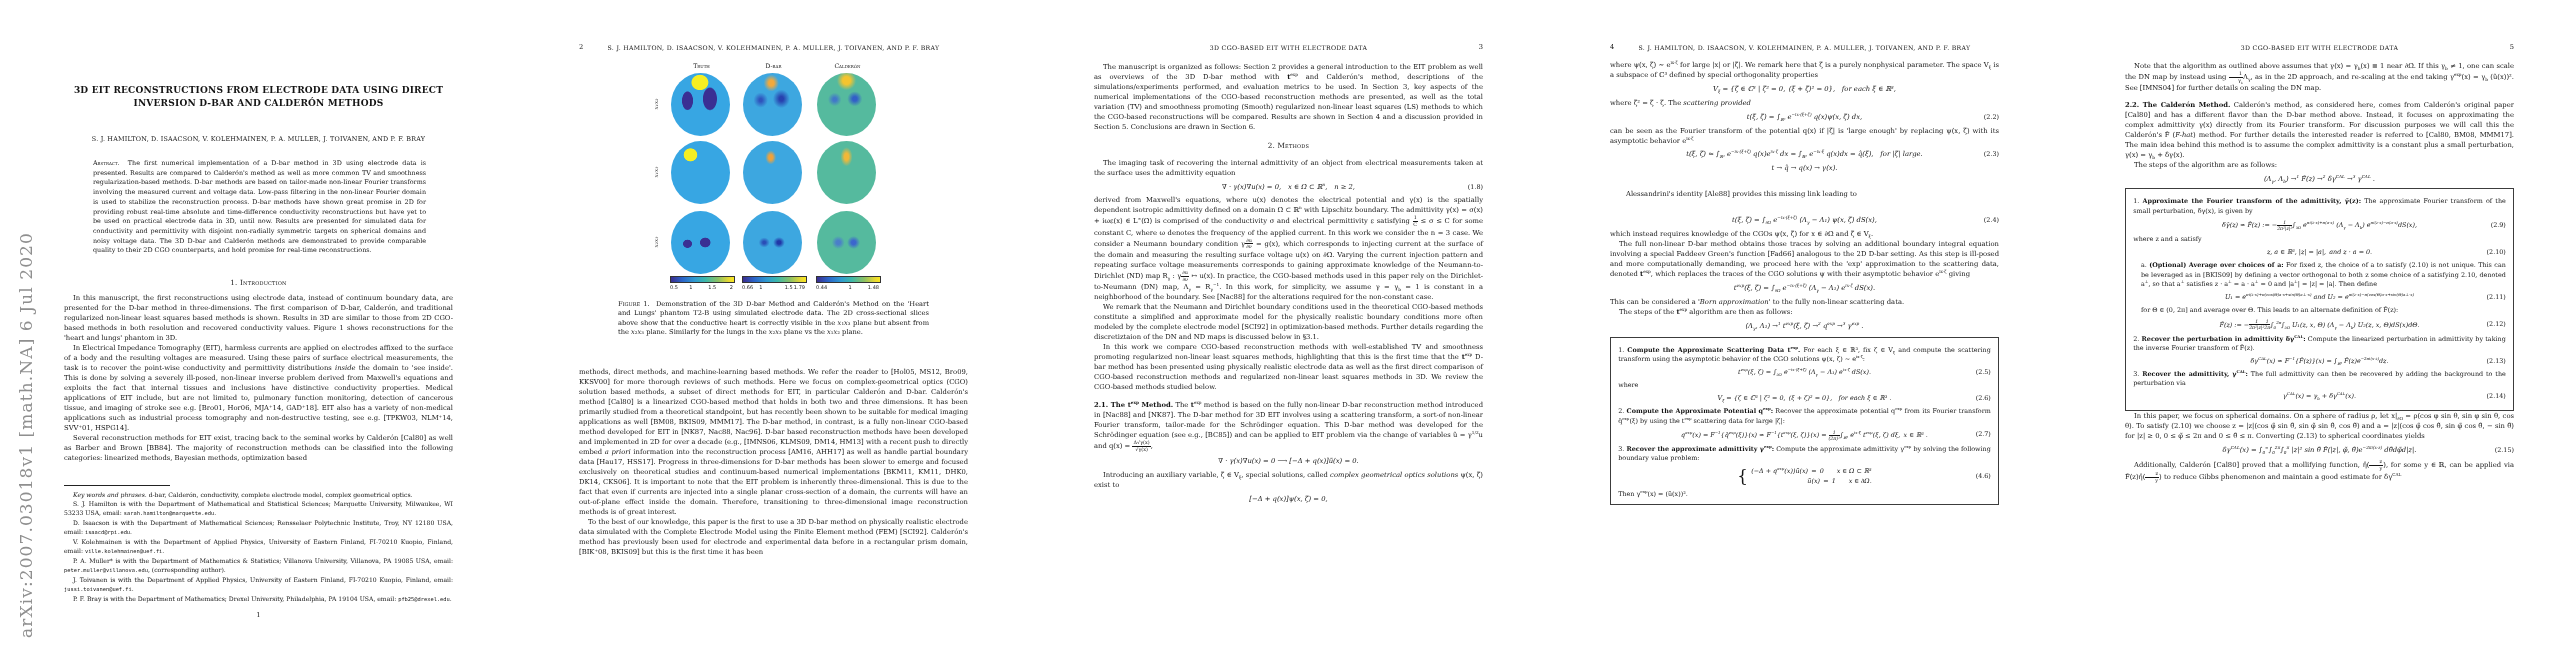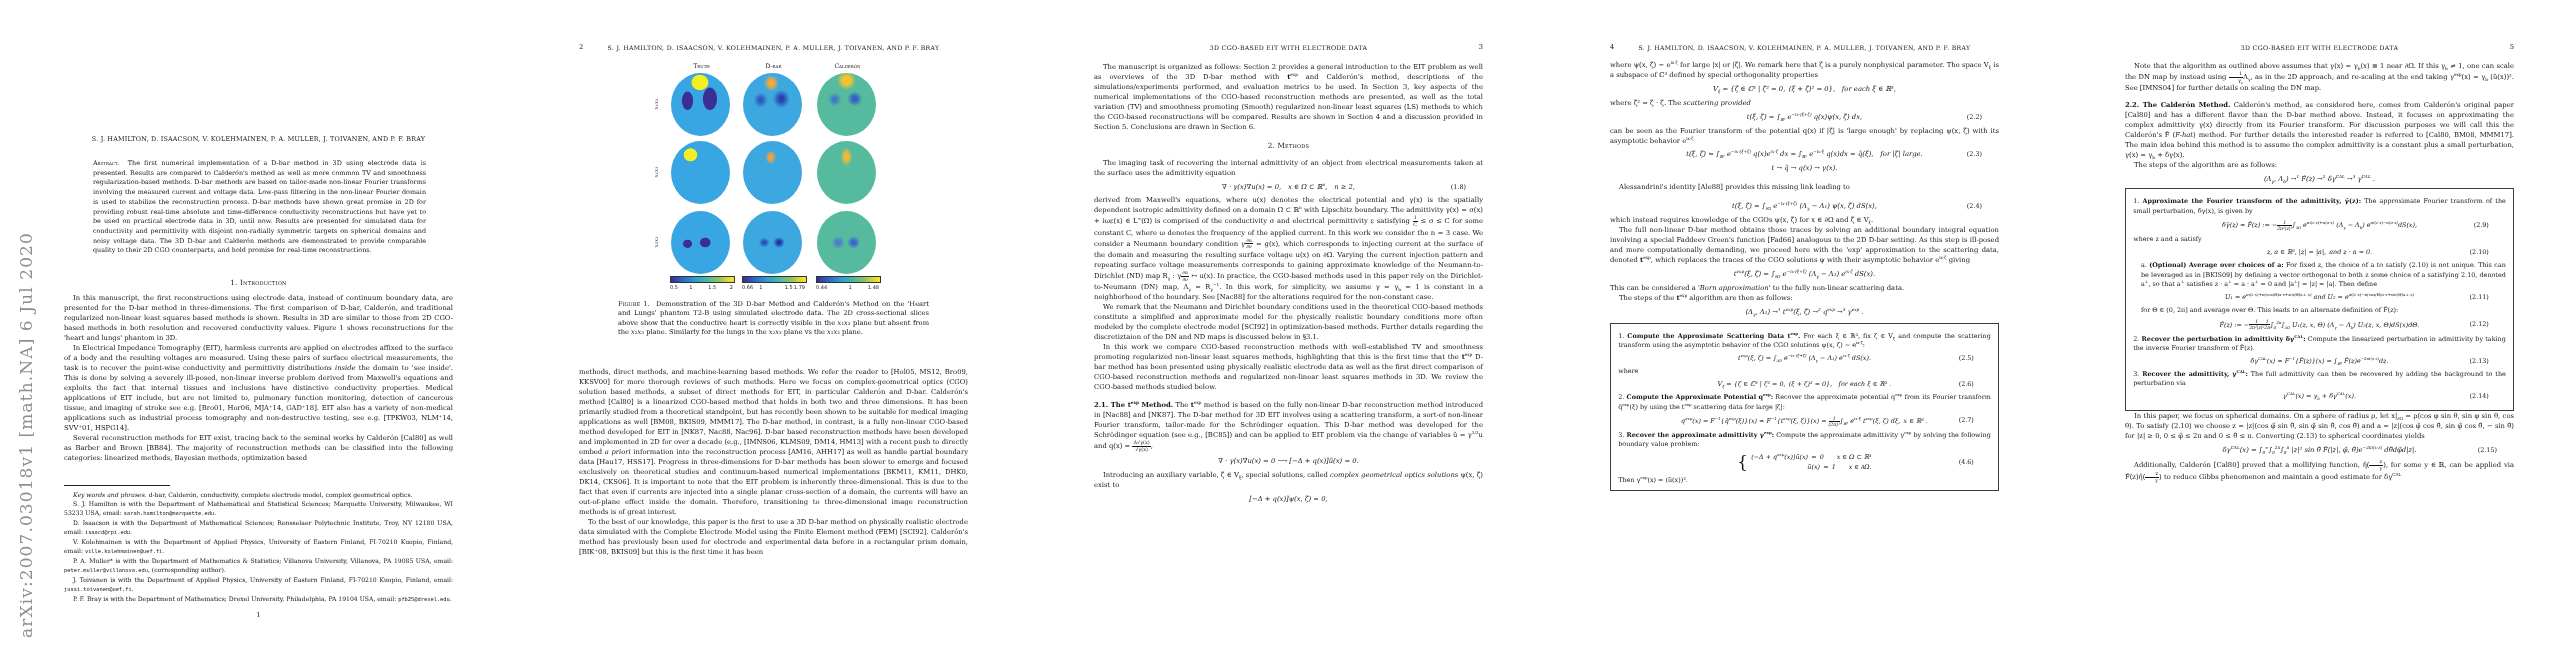--- a/index.html
+++ b/index.html
@@ -13,21 +13,21 @@
   .runhead{font-size:6.2px;letter-spacing:0.3px;}
   .folio{font-size:6.7px;}
   .sechead{font-variant:small-caps;font-size:7.2px;letter-spacing:0.2px;}
   .sc{font-variant:small-caps;}
   .tt{font-family:"DejaVu Sans Mono",monospace;font-size:.88em;}
   b{font-weight:bold;}
   sup{font-size:.62em;vertical-align:super;line-height:0;}
   sub{font-size:.62em;vertical-align:sub;line-height:0;}
   .eqwrap{position:relative;text-align:center;margin:3.9px 0;}
   .eqmath{font-style:italic;}
-  .eqnum{position:absolute;right:17px;top:50%;transform:translateY(-50%);font-style:normal;font-size:6.4px;}
+  .eqnum{position:absolute;right:0;top:50%;transform:translateY(-50%);font-style:normal;font-size:6.4px;}
   .frac{display:inline-flex;flex-direction:column;vertical-align:middle;font-size:.72em;line-height:1.15;text-align:center;}
   .frac>span:first-child{border-bottom:0.5px solid currentColor;padding:0 1.1px;}
   .algobox{border:0.7px solid #3c3c3c;padding:5px 7.2px;font-size:6.4px;line-height:9.2px;}
   .algoitem{margin:3.3px 0;}
   .sysrow{display:flex;justify-content:center;align-items:center;gap:3.3px;}
   .brace{font-size:16.7px;font-weight:400;font-style:normal;}
   .syslines{text-align:left;}
   
   .title{font-size:9px;font-weight:bold;line-height:12.8px;letter-spacing:0.2px;}
   .authors{font-size:6.4px;letter-spacing:0.2px;}
@@ -63,20 +63,24 @@
   .d3{background:radial-gradient(ellipse 7.8px 7.2px at 36% 50%,rgba(40,68,178,.9) 18%,rgba(40,68,178,0) 70%),
        radial-gradient(ellipse 8.3px 7.8px at 61% 50%,rgba(33,55,168,1) 22%,rgba(33,55,168,0) 70%),#3da7e0;}
   .c3{background:radial-gradient(ellipse 8.3px 8.3px at 36% 50%,rgba(72,112,212,.8) 25%,rgba(72,112,212,0) 78%),
        radial-gradient(ellipse 8.3px 8.3px at 62% 50%,rgba(58,98,208,.95) 25%,rgba(58,98,208,0) 78%),#55ba9e;}
 </style>
 </head>
 <body>
 
 <div class="page" style="left:0;">
   <div class="watermark">arXiv:2007.03018v1  [math.NA]  6 Jul 2020</div>
+  <div class="abs title center" style="left:64px;top:84px;width:389px;">
+    <div>3D EIT RECONSTRUCTIONS FROM ELECTRODE DATA USING DIRECT</div>
+    <div>INVERSION D-BAR AND CALDERÓN METHODS</div>
+  </div>
   <div class="abs authors center" style="left:64px;top:135px;width:389px;">S. J. HAMILTON, D. ISAACSON, V. KOLEHMAINEN, P. A. MULLER, J. TOIVANEN, AND P. F. BRAY</div>
   <div class="abs abstract just" style="left:93px;top:159px;width:333px;"><span class="sc">Abstract.</span>&nbsp; The first numerical implementation of a D-bar method in 3D using electrode data is presented. Results are compared to Calderón's method as well as more common TV and smoothness regularization-based methods. D-bar methods are based on tailor-made non-linear Fourier transforms involving the measured current and voltage data. Low-pass filtering in the non-linear Fourier domain is used to stabilize the reconstruction process. D-bar methods have shown great promise in 2D for providing robust real-time absolute and time-difference conductivity reconstructions but have yet to be used on practical electrode data in 3D, until now. Results are presented for simulated data for conductivity and permittivity with disjoint non-radially symmetric targets on spherical domains and noisy voltage data. The 3D D-bar and Calderón methods are demonstrated to provide comparable quality to their 2D CGO counterparts, and hold promise for real-time reconstructions.</div>
   <div class="abs sechead center" style="left:64px;top:278px;width:389px;">1. Introduction</div>
   <div class="abs body just" style="left:64px;top:293px;width:389px;">
     <p class="indent" style="margin:0;">In this manuscript, the first reconstructions using electrode data, instead of continuum boundary data, are presented for the D-bar method in three-dimensions. The first comparison of D-bar, Calderón, and traditional regularized non-linear least squares based methods is shown. Results in 3D are similar to those from 2D CGO-based methods in both resolution and recovered conductivity values. Figure 1 shows reconstructions for the 'heart and lungs' phantom in 3D.</p>
     <p class="indent" style="margin:0;">In Electrical Impedance Tomography (EIT), harmless currents are applied on electrodes affixed to the surface of a body and the resulting voltages are measured. Using these pairs of surface electrical measurements, the task is to recover the point-wise conductivity and permittivity distributions <i>inside</i> the domain to 'see inside'. This is done by solving a severely ill-posed, non-linear inverse problem derived from Maxwell's equations and exploits the fact that internal tissues and inclusions have distinctive conductivity properties. Medical applications of EIT include, but are not limited to, pulmonary function monitoring, detection of cancerous tissue, and imaging of stroke see e.g. [Bro01, Hor06, MJA⁺14, GAD⁺18]. EIT also has a variety of non-medical applications such as industrial process tomography and non-destructive testing, see e.g. [TPKW03, NLM⁺14, SVV⁺01, HSPG14].</p>
     <p class="indent" style="margin:0;">Several reconstruction methods for EIT exist, tracing back to the seminal works by Calderón [Cal80] as well as Barber and Brown [BB84]. The majority of reconstruction methods can be classified into the following categories: linearized methods, Bayesian methods, optimization based</p>
   </div>
   <hr class="abs fnrule" style="left:64px;top:485px;">
   <div class="abs fnote just" style="left:64px;top:490px;width:389px;">
@@ -192,21 +196,21 @@
       <span class="eqnum">(2.2)</span>
     </div>
     <p style="margin:0;">can be seen as the Fourier transform of the potential q(x) if |ζ| is 'large enough' by replacing ψ(x, ζ) with its asymptotic behavior e<sup>ix·ζ</sup></p>
     <div class="eqwrap">
       <span class="eqmath">t(ξ, ζ) ≈ ∫<sub>ℝ³</sub> e<sup>−ix·(ξ+ζ)</sup> q(x)e<sup>ix·ζ</sup> dx = ∫<sub>ℝ³</sub> e<sup>−ix·ξ</sup> q(x)dx = q̂(ξ), for |ζ| large.</span>
       <span class="eqnum">(2.3)</span>
     </div>
     <div class="eqwrap">
       <span class="eqmath">t → q̂ → q(x) → γ(x).</span>
     </div>
-    <p style="margin:9px;">Alessandrini's identity [Ale88] provides this missing link leading to</p>
+    <p style="margin:16px;">Alessandrini's identity [Ale88] provides this missing link leading to</p>
     <div class="eqwrap">
       <span class="eqmath">t(ξ, ζ) = ∫<sub>∂Ω</sub> e<sup>−ix·(ξ+ζ)</sup> (Λ<sub>γ</sub> − Λ₁) ψ(x, ζ) dS(x),</span>
       <span class="eqnum">(2.4)</span>
     </div>
     <p style="margin:0;">which instead requires knowledge of the CGOs ψ(x, ζ) for x ∈ ∂Ω and ζ ∈ V<sub>ξ</sub>.</p>
     <p class="indent" style="margin:0;">The full non-linear D-bar method obtains those traces by solving an additional boundary integral equation involving a special Faddeev Green's function [Fad66] analogous to the 2D D-bar setting. As this step is ill-posed and more computationally demanding, we proceed here with the 'exp' approximation to the scattering data, denoted <b>t</b><sup>exp</sup>, which replaces the traces of the CGO solutions ψ with their asymptotic behavior e<sup>ix·ζ</sup> giving</p>
     <div class="eqwrap">
       <span class="eqmath">t<sup>exp</sup>(ξ, ζ) = ∫<sub>∂Ω</sub> e<sup>−ix·(ξ+ζ)</sup> (Λ<sub>γ</sub> − Λ₁) e<sup>ix·ζ</sup> dS(x).</span>
     </div>
     <p style="margin:0;">This can be considered a '<i>Born approximation</i>' to the fully non-linear scattering data.</p>

